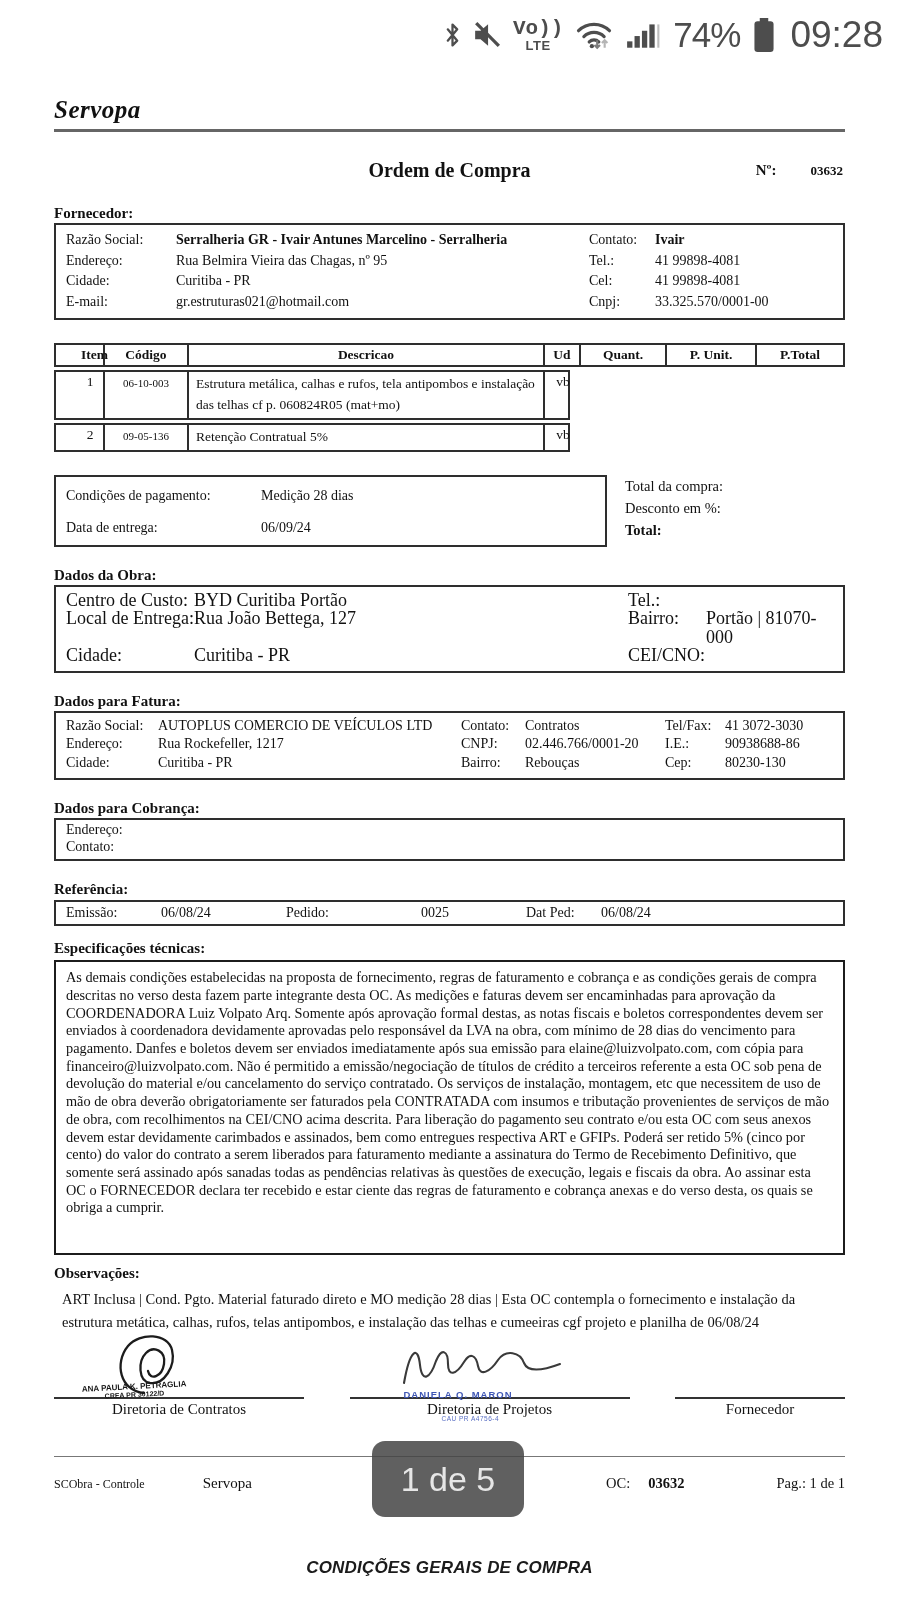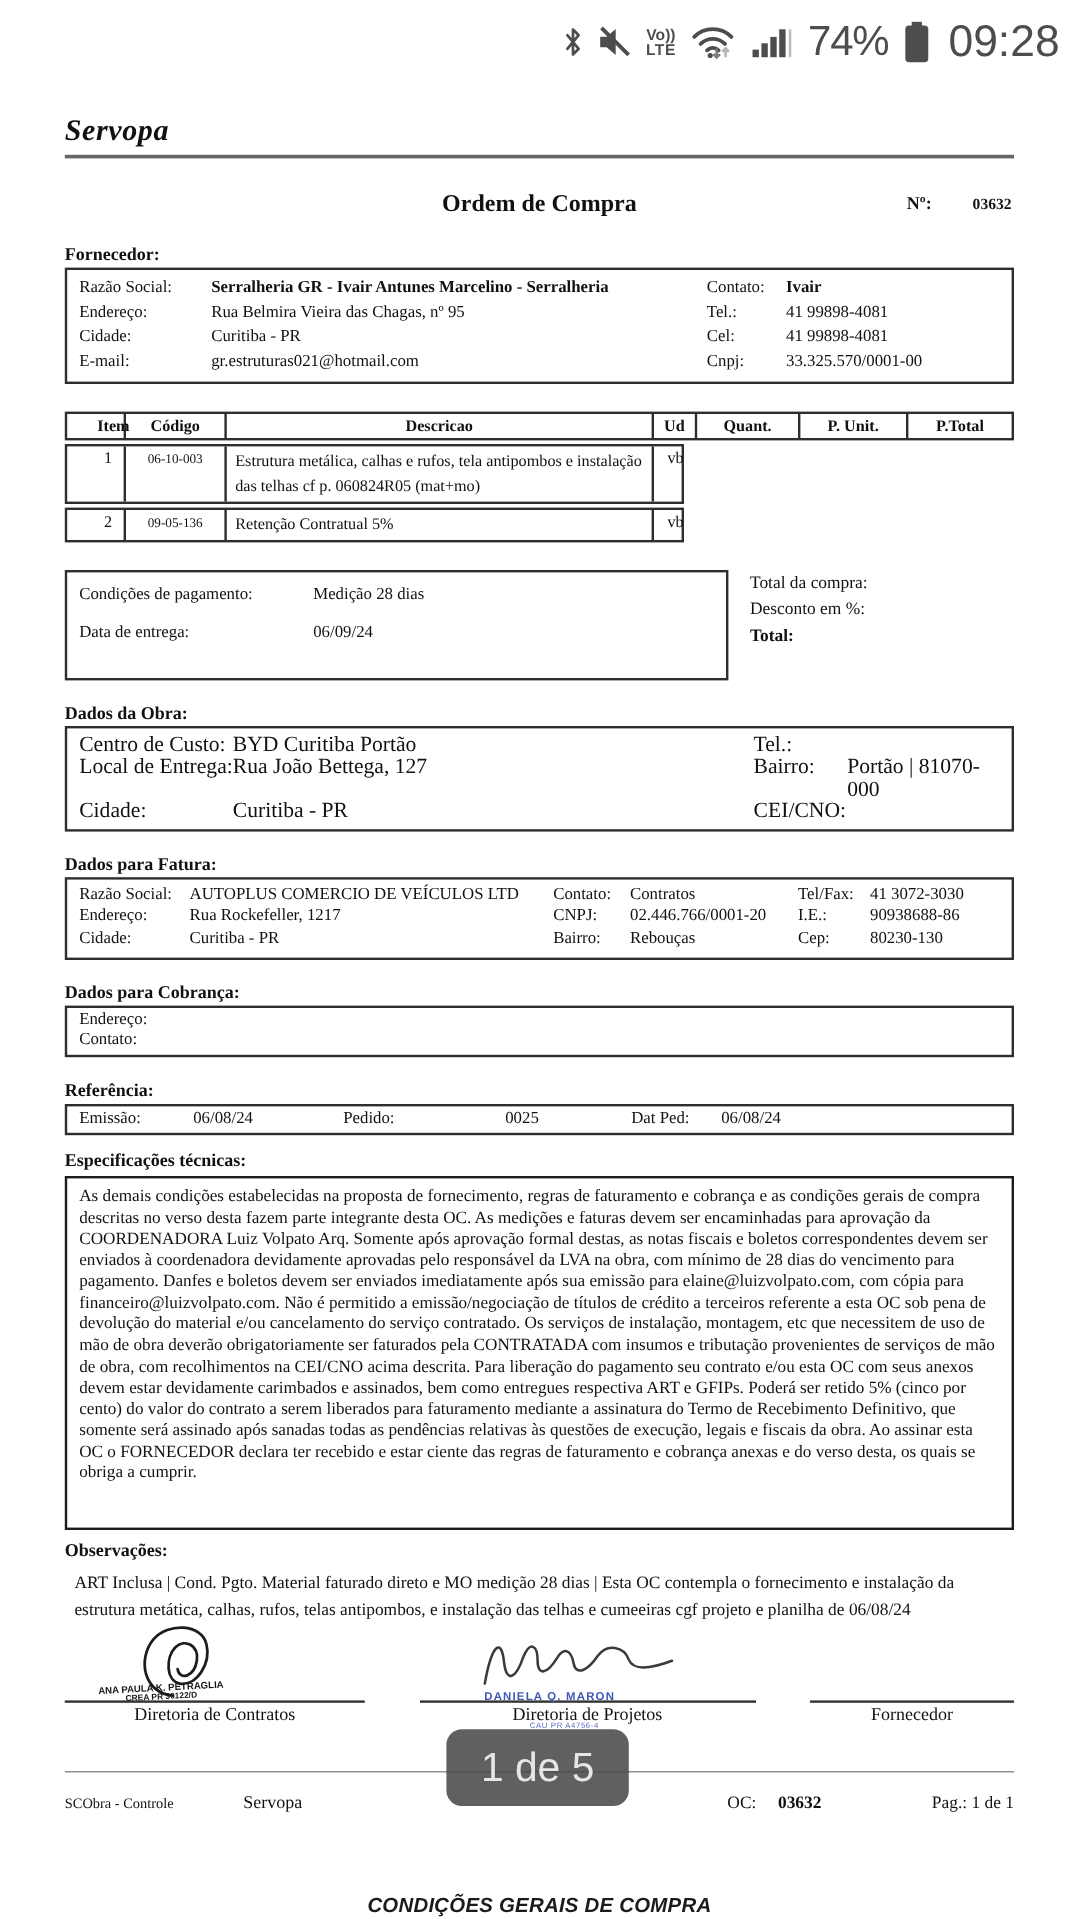--- a/index.html
+++ b/index.html
@@ -7,21 +7,21 @@
   .screen { position:relative; width:899px; height:1599px; background:#ffffff; overflow:hidden;
             font-family:"Liberation Serif", serif; color:#111; }
 
   
   .status-bar { display:flex; justify-content:flex-end; align-items:center; gap:12px;
                 padding:10px 16px 2px; height:62px; color:#4d4d4d;
                 font-family:"Liberation Sans", sans-serif; }
   .sb-icon { display:block; }
   .volte { display:flex; flex-direction:column; align-items:center; line-height:1;
            font-weight:700; color:#4d4d4d; }
-  .volte span:first-child { font-size:13px; }
+  .volte span:first-child { font-size:21px;font-family:Liberation Mono, monospace; }
   .volte span:last-child  { font-size:13px; letter-spacing:0.5px; }
   .sb-pct  { font-size:35px; letter-spacing:-1px; }
   .sb-time { font-size:37px; letter-spacing:0px; margin-left:2px; }
 
   
   .page1 { padding:34px 54px 0; }
   .brand { font-size:25px; font-weight:700; font-style:italic; letter-spacing:0.5px; }
   .brand-rule { border:none; border-top:3px solid #666; margin-top:5px; }
 
   .title-row { position:relative; margin-top:27px; text-align:center; height:26px; }
@@ -52,21 +52,21 @@
   .c-ud{width:36px;flex:none;} .c-qt{width:86px;flex:none;} .c-pu{width:90px;flex:none;} .c-pt{flex:1;}
   .it-row { display:flex; border:2px solid #2e2e2e; width:516px; margin-top:3px; font-size:13.5px; }
   .it-row > div { border-right:2px solid #2e2e2e; padding:2px 4px; }
   .it-row > div:last-child { border-right:none; }
   .it-row .c-item, .it-row .c-cod, .it-row .c-ud { text-align:center; }
   .it-row .c-cod { font-size:11px; padding-top:5px; }
   .it-row .c-desc { line-height:1.55; padding-left:7px; }
 
   
   .pay-wrap { display:flex; margin-top:23px; }
-  .pay-box { width:553px; flex:none; padding:9px 10px 28px; }
+  .pay-box { width:553px; flex:none; padding:9px 10px 8px; }
   .pay-box .kv-row { line-height:19px; }
   .pay-box .kv-row + .kv-row { margin-top:13px; }
   .pay-lbl { width:195px; flex:none; }
   .totals { margin-left:18px; font-size:14.5px; line-height:22px; }
 
   
   .obra-box { padding:4px 10px 6px; margin-top:1px; }
   .obra .half-l { display:flex; width:562px; flex:none; }
   .obra .l-lbl { width:128px; flex:none; }
   .obra .r-lbl { width:78px; flex:none; }
@@ -127,21 +127,21 @@
 
   
   .page2 { margin-top:66px; font-family:"Liberation Sans", sans-serif; color:#1b1b1b; }
   .p2-title { text-align:center; font-size:17px; font-weight:700; letter-spacing:0.2px;font-style:italic; }
   .p2-cols { display:flex; gap:17px; padding:0 26px; margin-top:25px; }
   .p2-col { flex:1; font-size:13.6px; line-height:16.6px; text-align:justify; }
   .p2-h { font-weight:700; margin-top:14px; text-align:left; }
   .p2-p { margin-top:1px; }
 
   
-  .page-indicator { position:absolute; left:372px; top:1441px; width:152px; height:64px;
+  .page-indicator { position:absolute; left:372px; top:1441px; width:152px; height:76px;
                     background:rgba(68,68,68,0.85); border-radius:13px;
                     display:flex; align-items:center; justify-content:center;
                     font-family:"Liberation Sans", sans-serif; font-size:34px; color:#e6e6e6; }
 </style>
 </head>
 <body>
 
 <div class="screen">
 
   <header class="status-bar">

